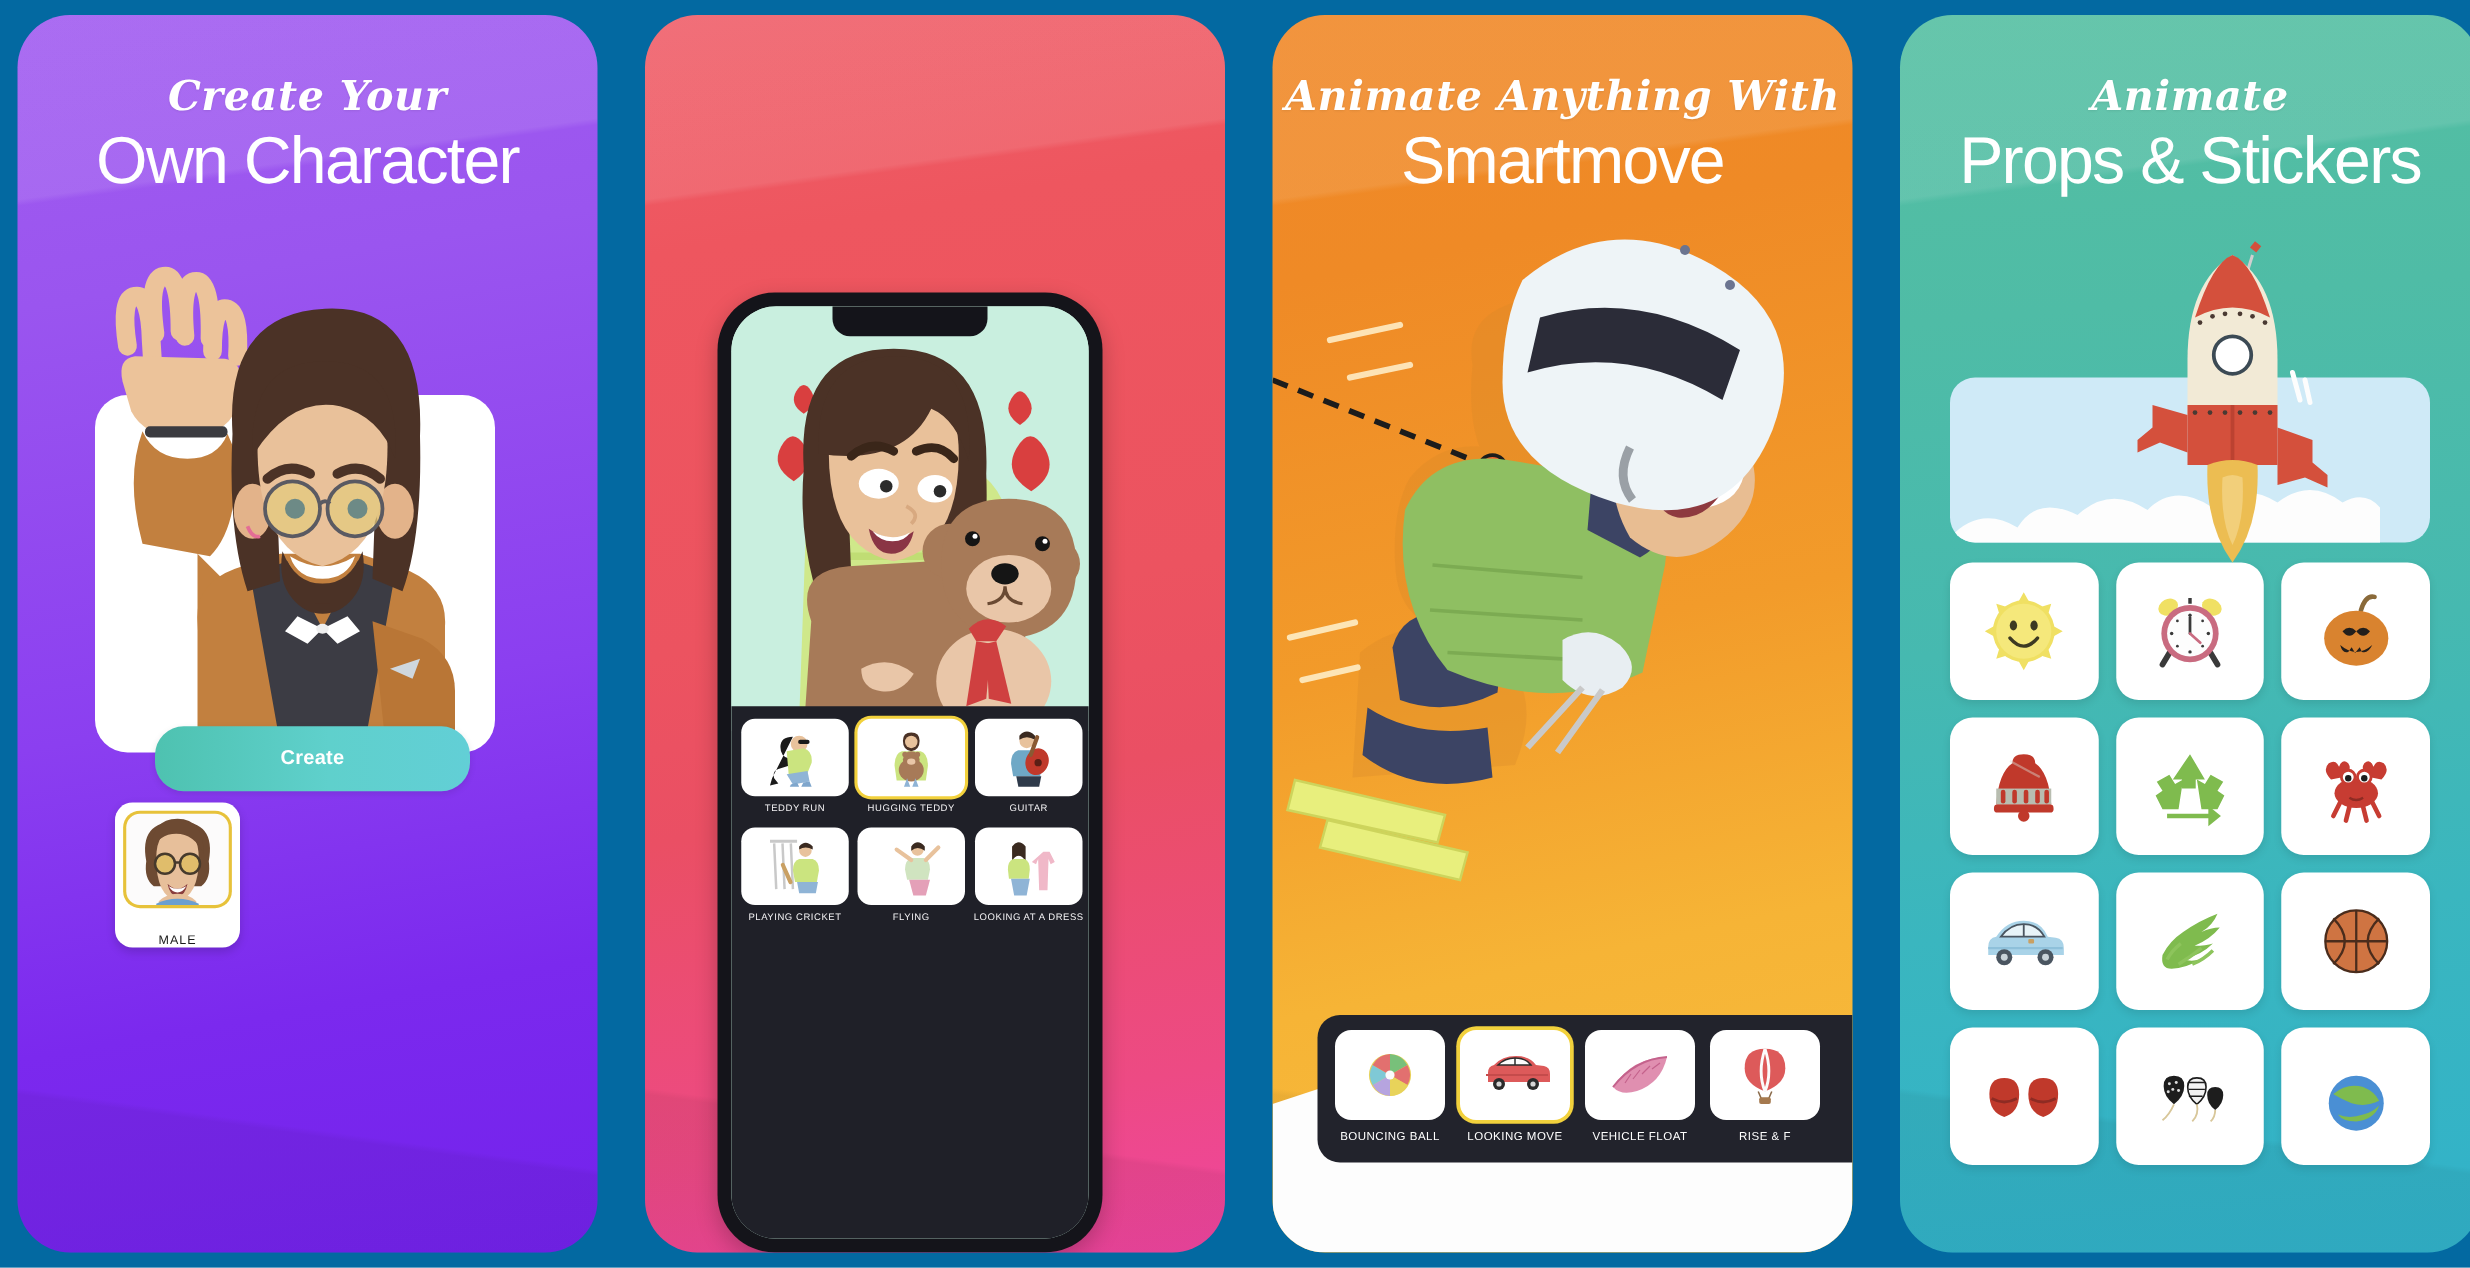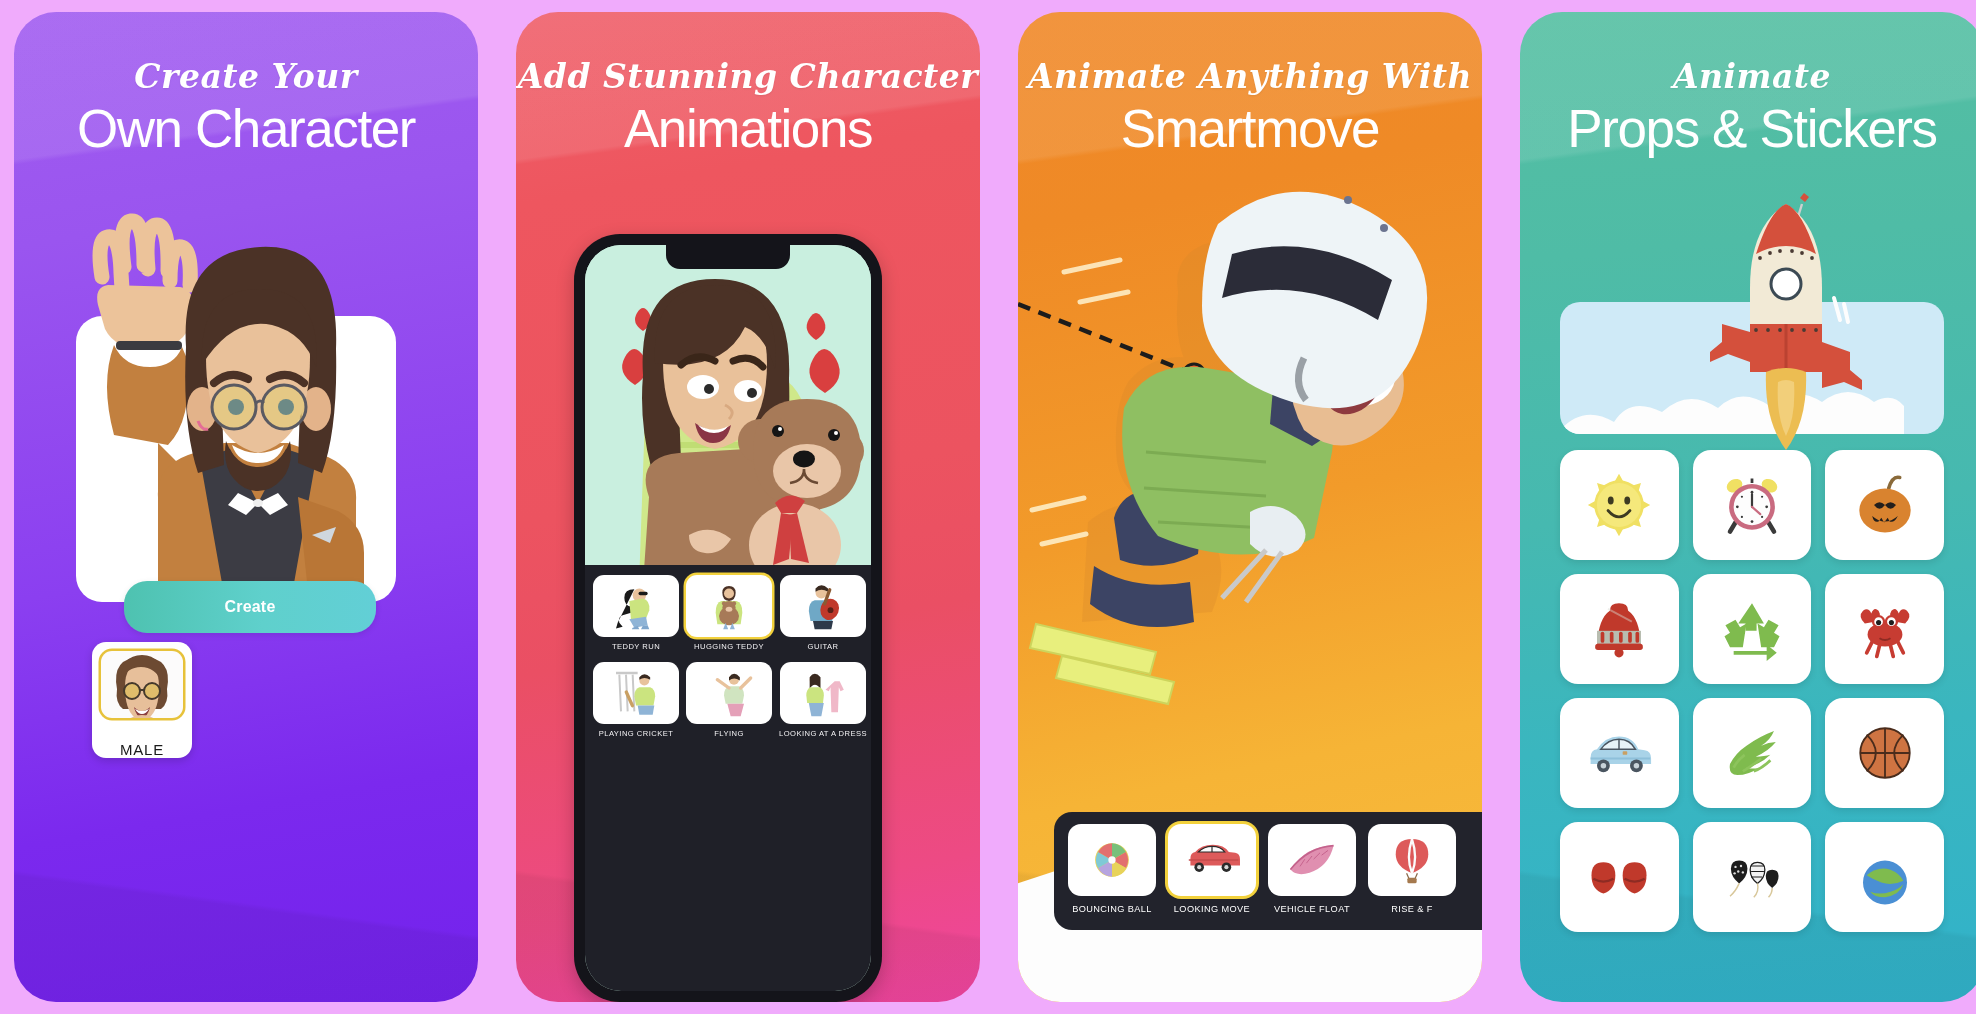--- a/index.html
+++ b/index.html
@@ -8,21 +8,21 @@
     background: #ffffff;
     font-family: "Liberation Sans", sans-serif;
     overflow: hidden;
   }
   .gallery {
     width: 1976px; height: 1014px;
     display: flex;
     align-items: flex-start;
     gap: 38px;
     padding: 12px 16px 14px 14px;
-    background: #f0abfc;
+    background: #0369a1;
   }
   .panel {
     position: relative;
     width: 464px;
     height: 990px;
     border-radius: 42px;
     overflow: hidden;
     flex: 0 0 464px;
   }
   .panel .sheen {
@@ -75,21 +75,21 @@
   .gender-card {
     width: 100px; height: 116px; background: #fff; border-radius: 14px;
     display: flex; flex-direction: column; align-items: center; justify-content: flex-start;
     padding: 9px 8px 0 8px; box-shadow: 0 3px 8px rgba(0,0,0,.16);
   }
   .gender-thumb {
     width: 82px; height: 76px; border-radius: 11px; background: #fcfbfb;
     position: relative; overflow: hidden;
   }
   .gender-card.selected .gender-thumb { box-shadow: 0 0 0 2.5px #e7c23a; }
-  .gender-label { font-size: 15px; font-weight: 500; color: #1a1a1a; letter-spacing: .8px; margin-top: 23px; }
+  .gender-label { font-size: 10px; font-weight: 500; color: #1a1a1a; letter-spacing: .8px; margin-top: 23px; }
   
   .p2 { background: linear-gradient(170deg, #ef5f6a 0%, #ee565f 18%, #ec5360 48%, #ea4f64 62%, #ed4a84 86%, #ef45a0 100%); }
   .phone {
     position: absolute; left: 58px; top: 222px; width: 308px; height: 768px;
     background: #14141a; border-radius: 46px; padding: 11px;
     box-shadow: 0 6px 18px rgba(0,0,0,.22); z-index: 4;
   }
   .phone-screen {
     width: 100%; height: 100%; border-radius: 36px; overflow: hidden;
     background: #c9efdf; position: relative;
@@ -229,24 +229,20 @@
             <path d="M24 76 l0 -4 q8 -4 17 -4 q9 0 17 4 l0 4 z" fill="#6b9fd0"></path>
           </svg>
         </div>
         <div class="gender-label">MALE</div>
       </div>
     </div>
   </div>
 
   <div class="panel p2">
     <div class="sheen"></div>
-    <div class="head">
-      <div class="script">Add Stunning Character</div>
-      <div class="bold">Animations</div>
-    </div>
 
     <div class="phone">
       <div class="phone-screen">
         <div class="notch"></div>
 
         <svg class="hero-char" viewBox="0 0 286 340">
           <rect x="0" y="0" width="286" height="340" fill="#c9efdf"></rect>
           <path d="M52 68 q6 -10 12 0 q6 10 -6 18 q-12 -8 -6 -18 z" fill="#d93f3f"></path>
           <path d="M40 112 q9 -16 19 0 q9 16 -9 28 q-19 -12 -10 -28 z" fill="#d93f3f"></path>
           <path d="M224 74 q7 -12 14 0 q7 12 -7 21 q-14 -9 -7 -21 z" fill="#d93f3f"></path>

